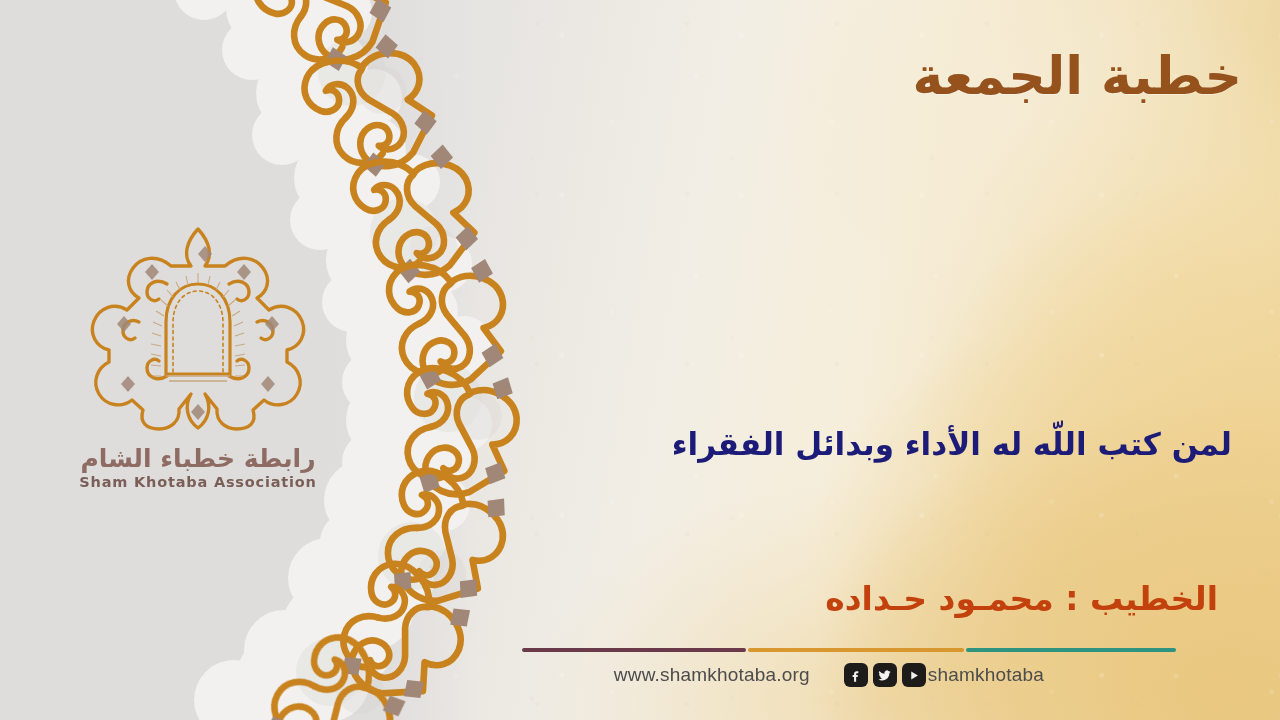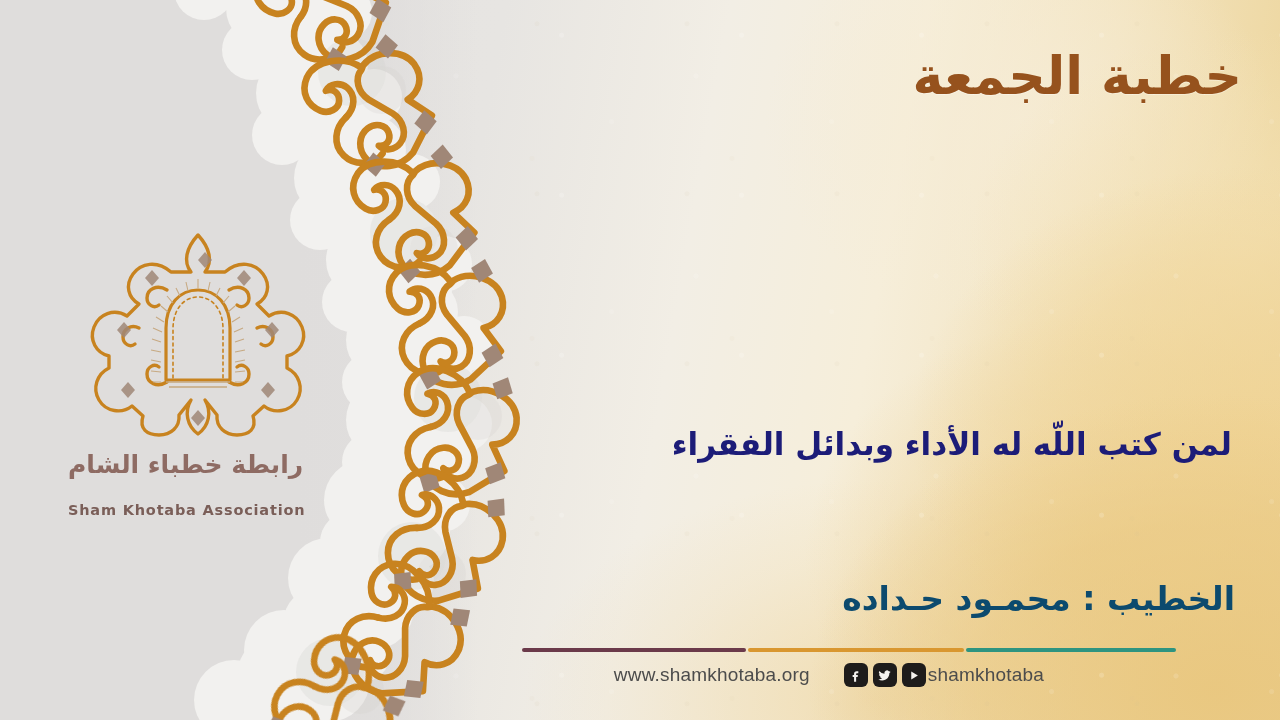--- a/index.html
+++ b/index.html
@@ -67,36 +67,36 @@
     position: absolute;
     left: 0; top: 0;
     width: 620px; height: 720px;
     pointer-events: none;
   }
 
   
   .logo-block {
     position: absolute;
     left: 68px;
-    top: 232px;
+    top: 226px;
     width: 260px;
-    text-align: left;
+    text-align: center;
   }
   .logo-mark { width: 222px; height: 205px; display: block; margin: 0 auto; }
   .logo-ar {
     margin-top: 14px;
     font-size: 25px;
     font-weight: 700;
     color: #8e6b63;
     letter-spacing: 0.5px;
     direction: rtl;
     line-height: 1.1;
   }
   .logo-en {
-    margin-top: 23px;
+    margin-top: 1px;
     font-size: 14.5px;
     font-weight: 600;
     color: #7a5e58;
     letter-spacing: 0.8px;
   }
 
   
   .khutba-label {
     position: absolute;
     right: 38px;
@@ -131,25 +131,25 @@
     font-weight: 700;
     color: #1c1c78;
     direction: rtl;
     text-align: right;
     white-space: nowrap;
     line-height: 1.3;
   }
 
   .speaker {
     position: absolute;
-    right: 45px;
+    right: 62px;
     top: 578px;
     font-size: 33px;
     font-weight: 700;
-    color: #0c4a6e;
+    color: #c2410c;
     direction: rtl;
     text-align: left;
     white-space: nowrap;
     line-height: 1.25;
   }
 
   
   .rule {
     position: absolute;
     height: 4px;

